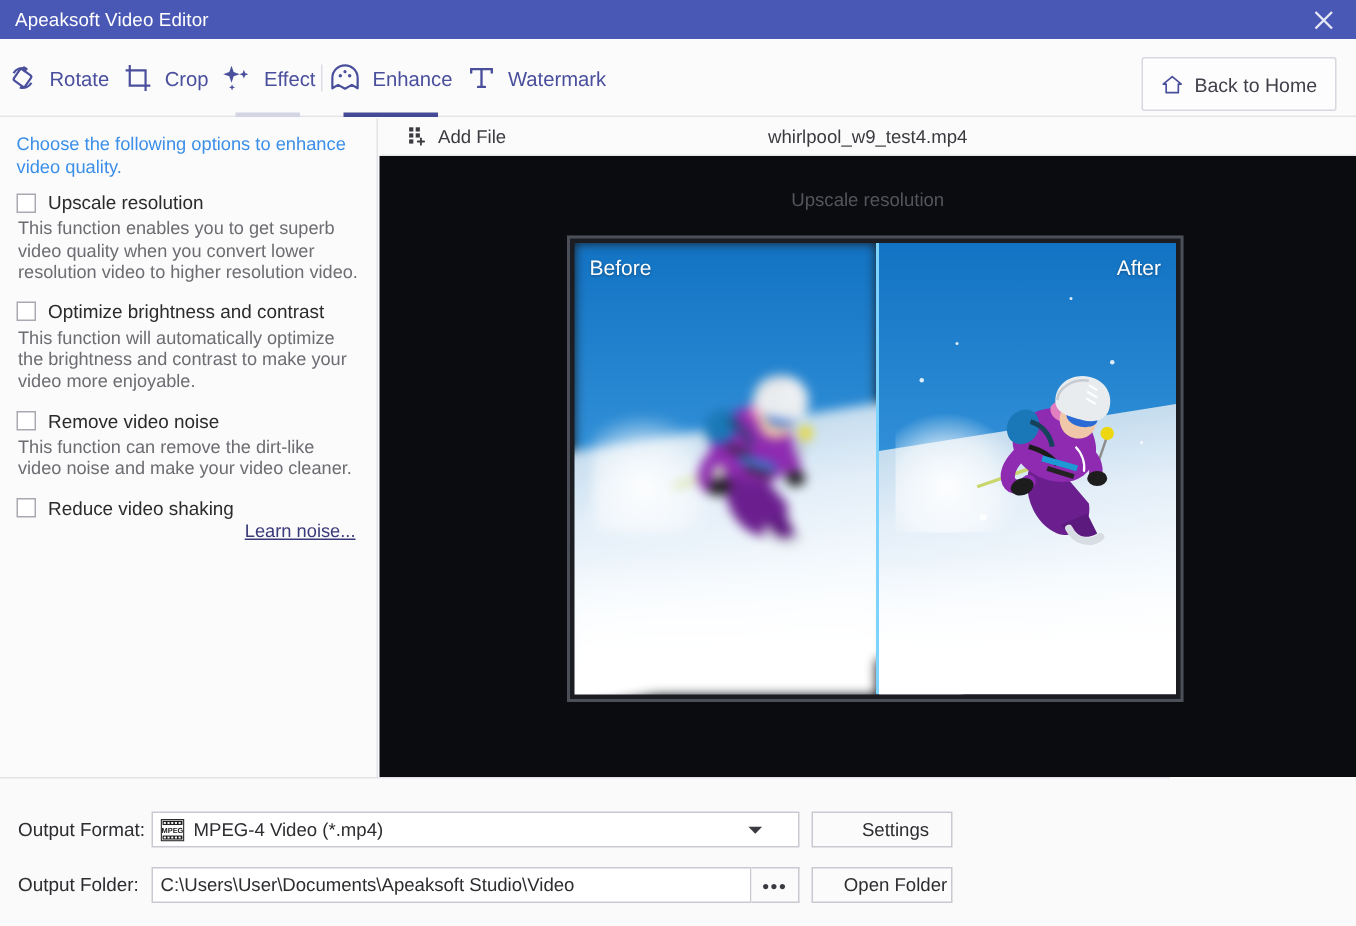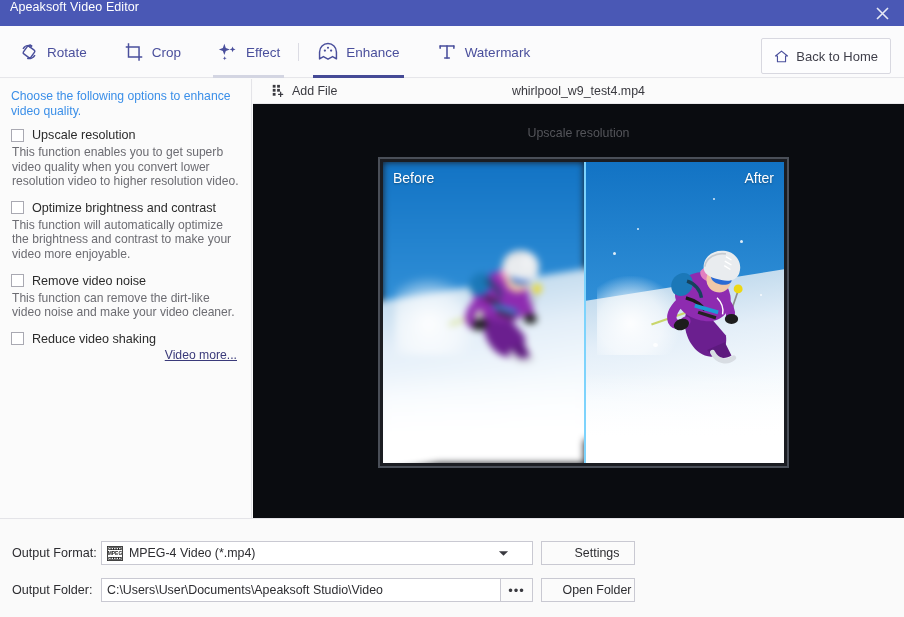--- a/index.html
+++ b/index.html
@@ -14,21 +14,21 @@
     position: relative;
     width: 904px; height: 617px;
     background: #fafafa;
   }
 
   
   .titlebar {
     position: absolute; left: 0; top: 0;
     width: 904px; height: 26px;
     background: #4a58b5;
-    display: flex; 
+    display: flex; align-items: center;
   }
   .titlebar-title {
     color: #ffffff;
     font-size: 12.5px;
     margin-left: 10px;
     letter-spacing: 0.1px;
   }
   .titlebar-spacer { flex: 1; }
   .close-btn {
     width: 44px; height: 26px;
@@ -43,21 +43,21 @@
     width: 904px; height: 52px;
     background: #fbfbfc;
     border-bottom: 1px solid #e6e6ea;
     display: flex; align-items: flex-start;
   }
   .tabs { display: flex; align-items: center; height: 52px; }
   .tab {
     position: relative;
     height: 52px;
     display: flex; align-items: center;
-    padding: 0 18px;
+    padding: 0 4px;
     cursor: pointer;
     color: #4a4f9c;
   }
   .tab .tab-icon {
     width: 22px; height: 22px;
     display: flex; align-items: center; justify-content: center;
     margin-right: 7px;
   }
   .tab .tab-label {
     font-size: 13.5px;
@@ -427,21 +427,21 @@
       <span class="opt-label">Remove video noise</span>
     </div>
     <div class="opt-desc">This function can remove the dirt-like video noise and make your video cleaner.</div>
 
     <div class="opt-row">
       <span class="cbox"></span>
       <span class="opt-label">Reduce video shaking</span>
     </div>
 
     <div class="learn-more-wrap">
-      <span class="learn-more">Video more...</span>
+      <span class="learn-more">Learn noise...</span>
     </div>
   </div>
 
   <div class="file-bar">
     <div class="add-file">
       <span class="af-icon">
         <svg width="14" height="14" viewBox="0 0 16 16">
           <g fill="#3a3a40">
             <rect x="2" y="1" width="3.2" height="3.2"></rect>
             <rect x="7" y="1" width="3.2" height="3.2"></rect>

